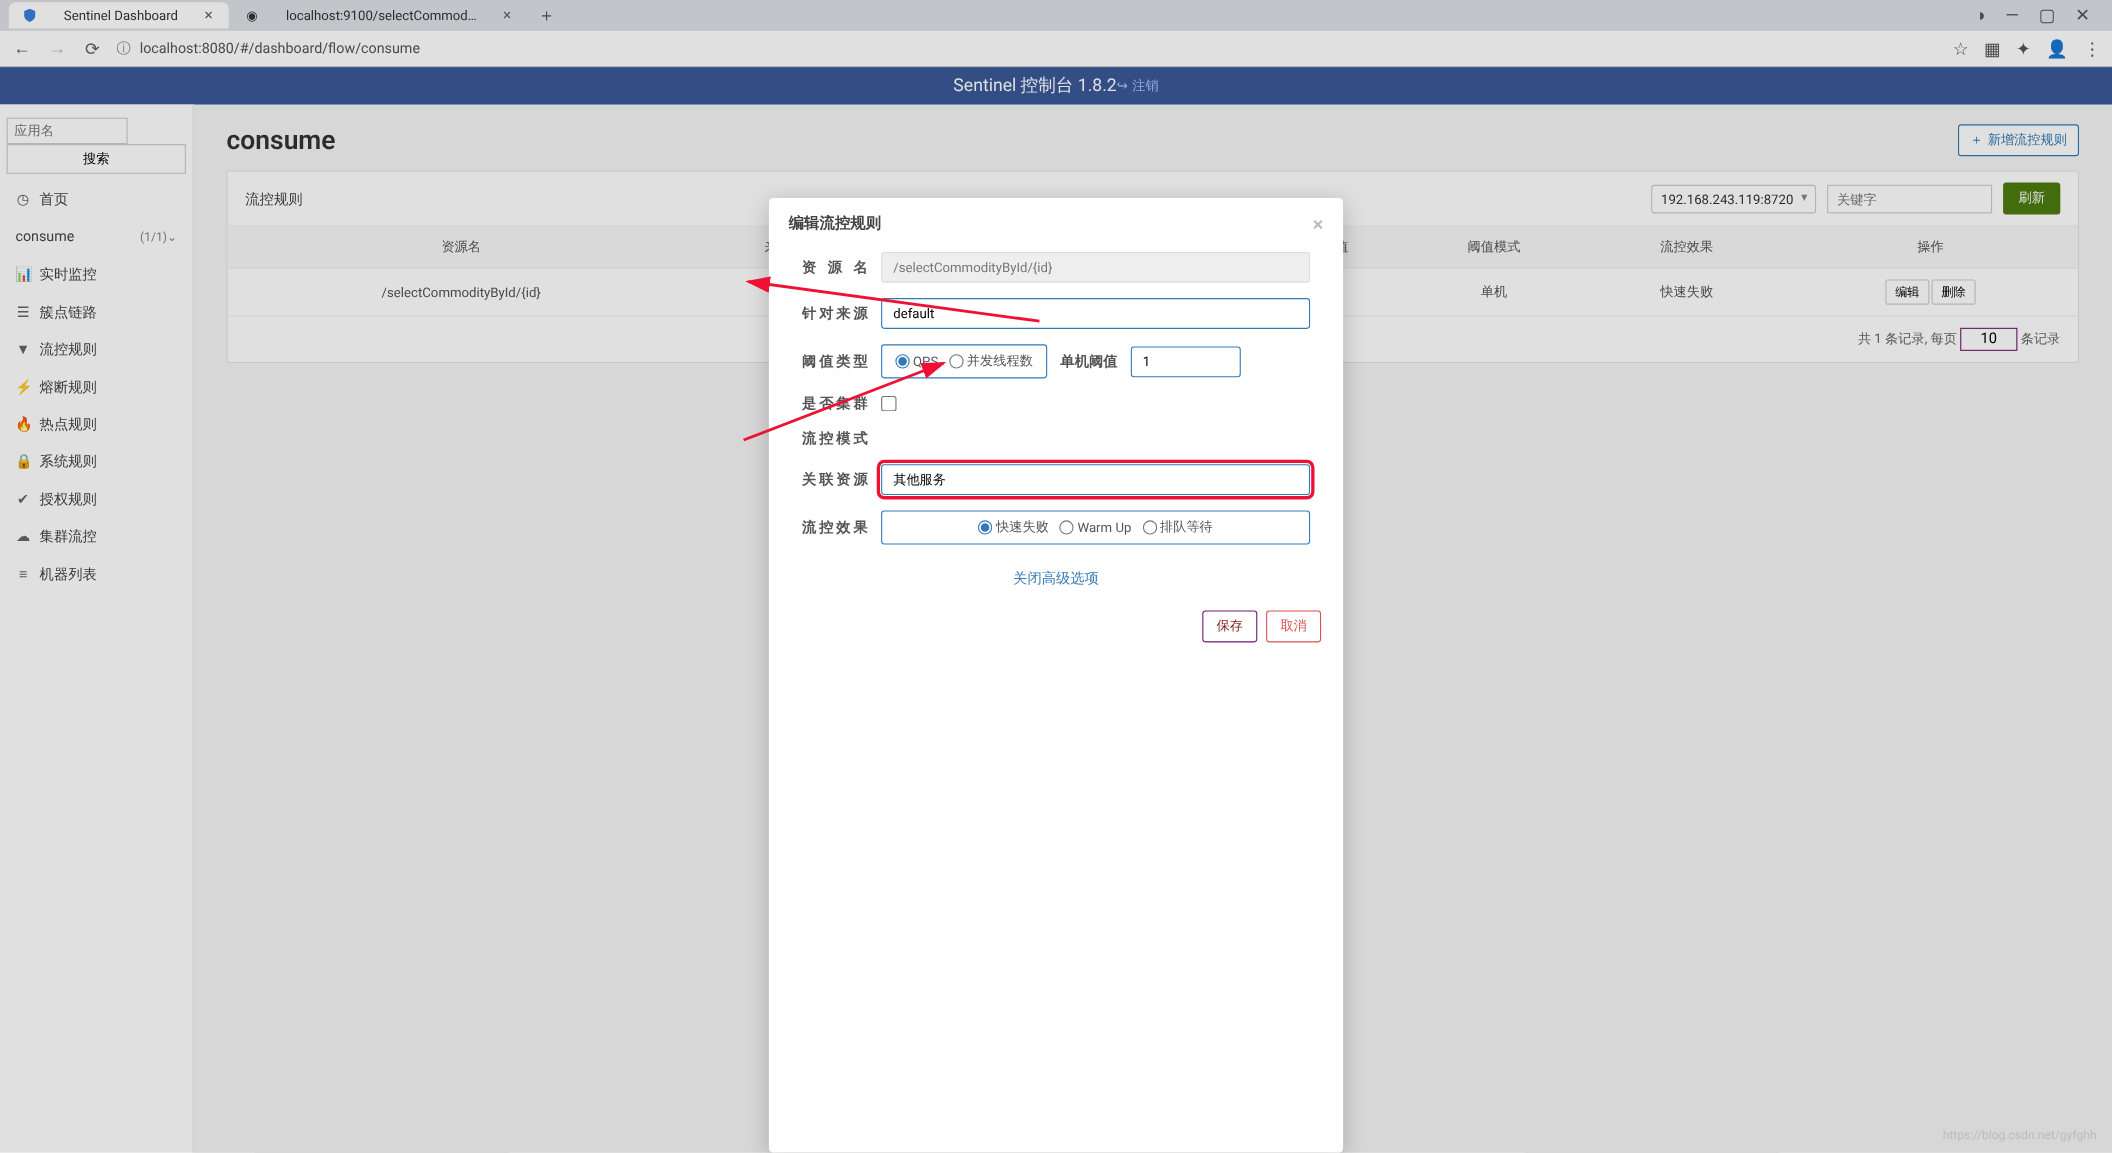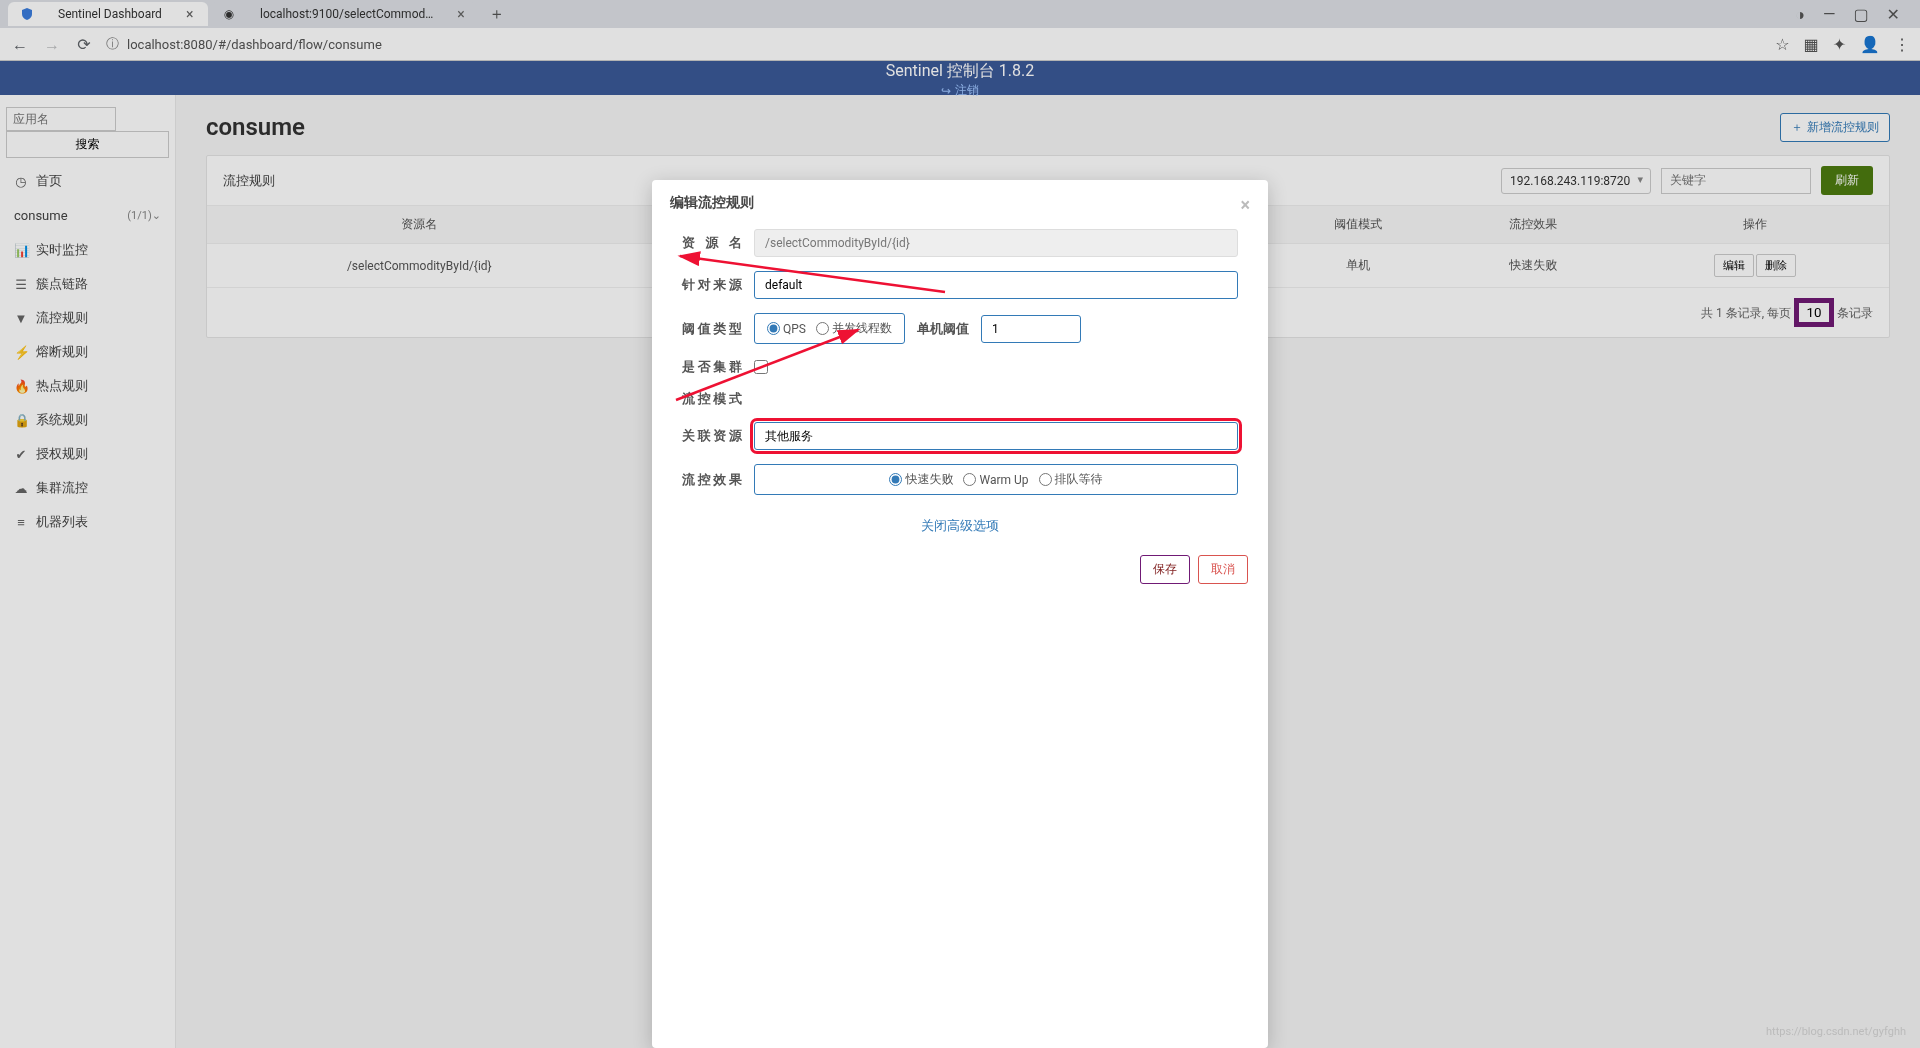--- a/index.html
+++ b/index.html
@@ -16,60 +16,60 @@
 .window-controls { margin-left: auto; display: flex; gap: 18px; padding: 0 12px; color: #555; }
 .window-controls span { cursor: pointer; }
 
 .addr-bar { display: flex; align-items: center; height: 32px; padding: 0 10px; gap: 12px; }
 .nav-icon { color: #5f6368; font-size: 16px; width: 20px; text-align: center; }
 .url-box { flex: 1; display: flex; align-items: center; gap: 8px; color: #555; font-size: 13px; }
 .url-box .info { color: #888; }
 .addr-right { display: flex; gap: 14px; align-items: center; color: #555; }
 
 
-.app-header { background: #3b5998; color: #fff; height: 34px; display: flex; align-items: center; padding: 0 18px; justify-content: space-between; flex-direction: column; }
+.app-header { background: #3b5998; color: #fff; height: 34px; display: flex; align-items: center; padding: 0 18px; justify-content: center; }
 .app-title { font-size: 16px; font-weight: 400; }
 .logout { color: #9ec5ff; font-size: 12px; display: flex; align-items: center; gap: 4px; }
 
 
 .main-wrap { display: flex; height: calc(100% - 94px); position: relative; }
 .sidebar { width: 176px; background: #fff; padding: 6px 0; border-right: 1px solid #e9e9e9; }
 .sidebar-search { display: flex; margin: 6px; flex-direction: column; }
 .sidebar-search input { flex: 1; border: 1px solid #ccc; padding: 4px 6px; font-size: 12px; width: 110px; }
 .sidebar-search button { border: 1px solid #ccc; background: #fff; padding: 4px 8px; font-size: 12px; }
 .side-item { padding: 8px 14px; font-size: 13px; color: #444; display: flex; align-items: center; gap: 8px; }
 .side-group { padding: 10px 14px; font-size: 13px; color: #444; display: flex; align-items: center; justify-content: space-between; }
 .side-group .count { color: #888; font-size: 11px; }
 .side-icon { width: 14px; text-align: center; color: #666; }
 
 .content { flex: 1; padding: 18px 30px; }
 .content h1 { font-size: 24px; font-weight: 600; color: #333; margin-bottom: 14px; }
 .panel { background: #fff; border: 1px solid #e4e4e4; border-radius: 2px; }
 .panel-head { padding: 10px 16px; border-bottom: 1px solid #eee; font-size: 13px; color: #444; display: flex; align-items: center; justify-content: space-between; }
 .panel-head-right { display: flex; gap: 10px; align-items: center; }
-.panel-head-right select, .panel-head-right input { border: 1px solid #ccc; padding: 5px 8px; font-size: 12px; font-family: Liberation Mono, monospace; }
+.panel-head-right select, .panel-head-right input { border: 1px solid #ccc; padding: 5px 8px; font-size: 12px; }
 .ip-select { width: 150px; border: 1px solid #ccc; border-radius: 3px; padding: 5px 28px 5px 8px; font-size: 12px; color: #333; appearance: none; background: #fff; position: relative; }
 .ip-select-wrap { position: relative; }
 .ip-select-wrap::after { content: "▾"; position: absolute; right: 8px; top: 5px; color: #888; font-size: 11px; pointer-events: none; }
 .btn-primary { background: #4d7c0f; color: #fff; border: none; padding: 6px 14px; font-size: 12px; border-radius: 3px; }
 .btn-outline { background: #fff; border: 1px solid #337ab7; color: #337ab7; padding: 5px 10px; font-size: 12px; border-radius: 3px; display: inline-flex; align-items: center; gap: 4px; }
 
 .add-rule-wrap { position: absolute; top: 18px; right: 30px; }
 
 .table { width: 100%; border-collapse: collapse; }
 .table th { background: #f7f7f7; padding: 10px; font-size: 12px; font-weight: 500; color: #555; text-align: center; border-bottom: 1px solid #eee; }
 .table td { padding: 10px; font-size: 12px; color: #555; text-align: center; border-bottom: 1px solid #f0f0f0; }
 .table .small-btn { border: 1px solid #ccc; background: #fff; padding: 3px 8px; font-size: 11px; border-radius: 2px; margin: 0 1px; }
 
 .table-foot { padding: 10px 16px; text-align: right; font-size: 12px; color: #666; }
-.table-foot input { width: 40px; border: 5px solid #701a75; padding: 2px 4px; text-align: center; }
+.table-foot input { width: 52px; border: 1px solid #701a75; padding: 2px 4px; text-align: center; }
 
 
 .overlay { position: absolute; inset: 0; background: rgba(0,0,0,0.12); display: flex; justify-content: center; padding-top: 180px; }
-.modal { width: 616px; background: #fff; border-radius: 4px; box-shadow: 0 4px 20px rgba(0,0,0,0.2); padding-bottom: 16px; }
+.modal { width: 522px; background: #fff; border-radius: 4px; box-shadow: 0 4px 20px rgba(0,0,0,0.2); padding-bottom: 16px; }
 .modal-head { padding: 14px 18px; font-size: 14px; font-weight: 600; color: #444; display: flex; justify-content: space-between; }
 .modal-close { color: #bbb; font-size: 18px; cursor: pointer; }
 .modal-body { padding: 0 30px; }
 .form-row { display: flex; align-items: center; margin-bottom: 14px; gap: 12px; }
 .form-label { width: 60px; font-size: 13px; font-weight: 600; color: #555; text-align: justify; text-align-last: justify; flex-shrink: 0; }
 .form-label2 { font-size: 13px; font-weight: 600; color: #555; flex-shrink: 0; }
 .form-input { border: 1px solid #337ab7; border-radius: 3px; padding: 6px 10px; font-size: 12px; flex: 1; }
 .form-input.readonly { background: #eee; border-color: #ddd; color: #777; }
 .form-input.red-highlight { outline: 3px solid #e13; outline-offset: 1px; }
 .radio-group { border: 1px solid #337ab7; border-radius: 3px; padding: 6px 12px; display: flex; gap: 10px; align-items: center; flex: 1; justify-content: center; }

